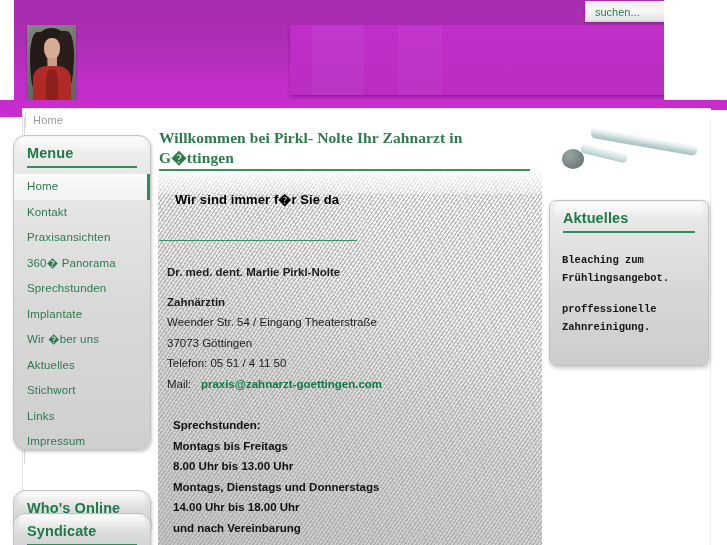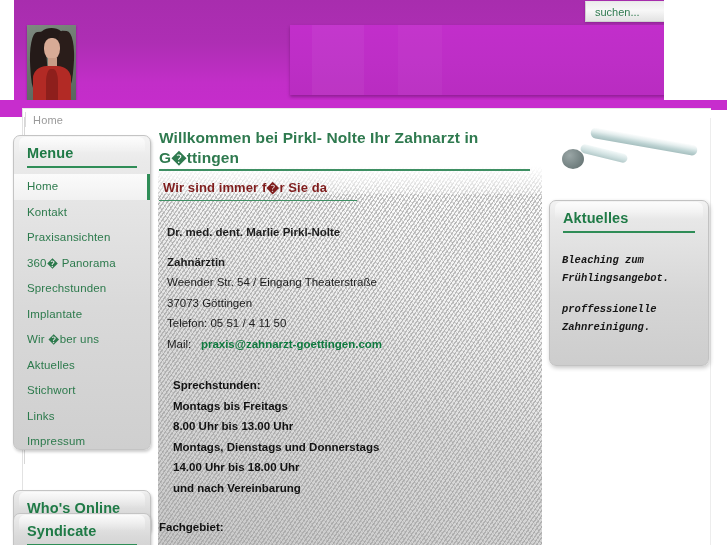--- a/index.html
+++ b/index.html
@@ -66,21 +66,21 @@
   .breadcrumb{
     position:absolute;left:33px;top:114px;font-size:11px;color:#9a9a9a;
     letter-spacing:.2px;
   }
   .breadcrumb-divider{position:absolute;left:25px;top:112px;width:1px;height:15px;background:#dcdcdc;}
 
   
   .side-box{
     position:absolute;
     background:linear-gradient(180deg,#f4f4f4 0%,#eaeaea 8%,#d9d9d9 55%,#cfcfcf 100%);
-    border:1px solid #c4c4c4;border-radius:7px;
+    border:1px solid #c4c4c4;border-radius:12px;
     box-shadow:1px 2px 3px rgba(0,0,0,.20);
   }
   .side-box .glow{position:absolute;left:5px;top:1px;right:5px;height:16px;background:linear-gradient(180deg,rgba(255,255,255,.75),rgba(255,255,255,0));border-radius:6px 6px 0 0;}
   .box-title{
     position:relative;font-size:14.5px;font-weight:bold;color:#1f7a46;
     padding:9px 0 5px 13px;letter-spacing:.1px;
   }
   .box-rule{position:relative;height:2px;background:#2f8d57;margin:0 13px 0 13px;}
 
   #menu-box{left:13px;top:135px;width:136px;height:313px;}
@@ -111,25 +111,25 @@
       repeating-linear-gradient(58deg, rgba(168,168,168,.40) 0px, rgba(168,168,168,.40) 1px, rgba(255,255,255,0) 1px, rgba(255,255,255,0) 4.4px),
       radial-gradient(ellipse 150px 120px at 62% 8%, rgba(255,255,255,.95) 0%, rgba(255,255,255,0) 70%),
       radial-gradient(ellipse 120px 90px at 16% 6%, rgba(255,255,255,.9) 0%, rgba(255,255,255,0) 72%),
       linear-gradient(200deg, rgba(255,255,255,.62) 0%, rgba(190,190,190,.22) 38%, rgba(160,160,160,.40) 62%, rgba(145,145,145,.52) 100%);
   }
   .photo-mask-top{position:absolute;left:0;top:0;width:384px;height:66px;background:linear-gradient(180deg,#fff 0%,#fff 58%,rgba(255,255,255,.35) 100%);}
   .main-inner{position:relative;}
 
   h1.title{
     margin:0;padding:0 0 0 1px;font-size:15.5px;font-weight:bold;color:#2f7a4f;
-    line-height:20px;letter-spacing:.1px;max-width:352px;
+    line-height:20px;letter-spacing:.1px;max-width:352px;font-family:Liberation Serif, serif;
   }
   .title-rule{height:1.5px;background:#3e8f63;margin:1px 0 0 1px;width:371px;}
   h2.subtitle{
-    margin:4px;padding:3px 0 0 1px;font-size:13px;font-weight:bold;color:#7f1d1d;
+    margin:16px;padding:3px 0 16px 1px;font-size:13px;font-weight:bold;color:#000000;
     letter-spacing:.1px;
   }
   .subtitle-rule{height:1.5px;background:#3e8f63;margin:4px 0 0 1px;width:198px;}
 
   .body-text{position:relative;margin-top:21px;padding-left:9px;}
   .body-text p{margin:0;font-size:11.5px;color:#1d1d1d;line-height:20.5px;}
   .body-text p.b{font-weight:bold;}
   .gap{height:9px;}
   .mailrow{font-size:11.5px;color:#1d1d1d;line-height:20.5px;}
   .maillink{color:#0f7a3f;font-weight:bold;text-decoration:none;font-size:11.5px;}
@@ -159,21 +159,21 @@
   #aktuelles-box{
     position:absolute;left:549px;top:200px;width:158px;height:164px;
     background:linear-gradient(180deg,#f3f3f3 0%,#e8e8e8 10%,#d6d6d6 58%,#cdcdcd 100%);
     border:1px solid #c2c2c2;border-radius:7px;
     box-shadow:1px 2px 4px rgba(0,0,0,.22);
   }
   #aktuelles-box .glow{position:absolute;left:5px;top:1px;right:5px;height:18px;background:linear-gradient(180deg,rgba(255,255,255,.75),rgba(255,255,255,0));border-radius:6px 6px 0 0;}
   .ak-body{position:relative;padding:18px 12px 0 12px;}
   .ak-body p{
     margin:0;font-family:"Liberation Mono", monospace;
-    font-size:10.5px;color:#161616;line-height:18px;font-weight:bold;font-style:italic;
+    font-size:10.5px;color:#161616;line-height:18px;font-weight:bold;
   }
   .ak-gap{height:13px;}
 </style>
 </head>
 <body>
 
 <div id="page">
 
   <div class="header">
     <div class="header-panel">

